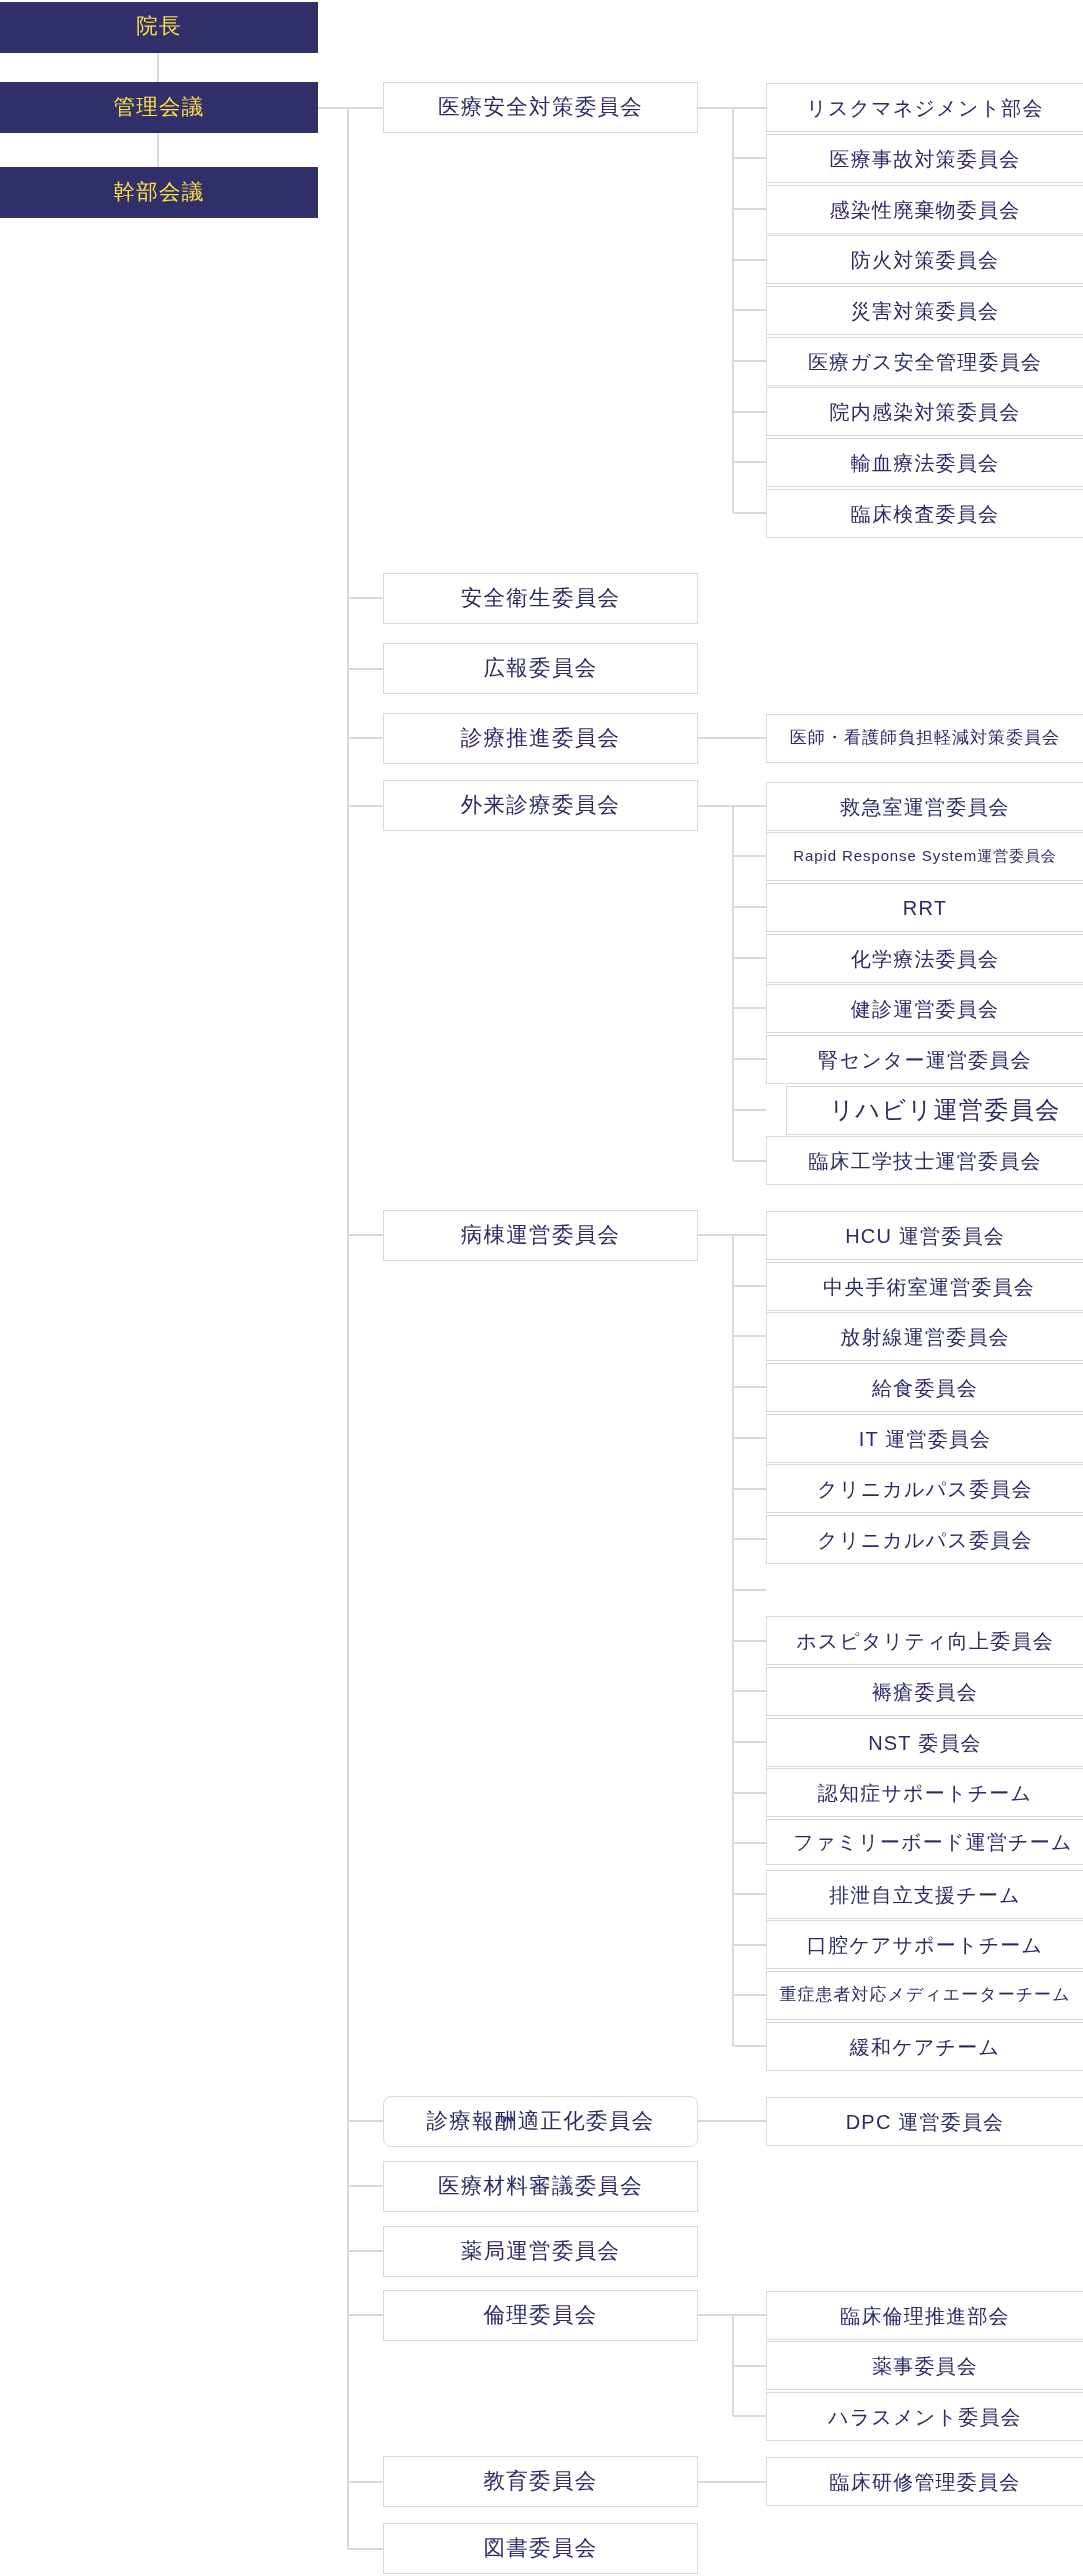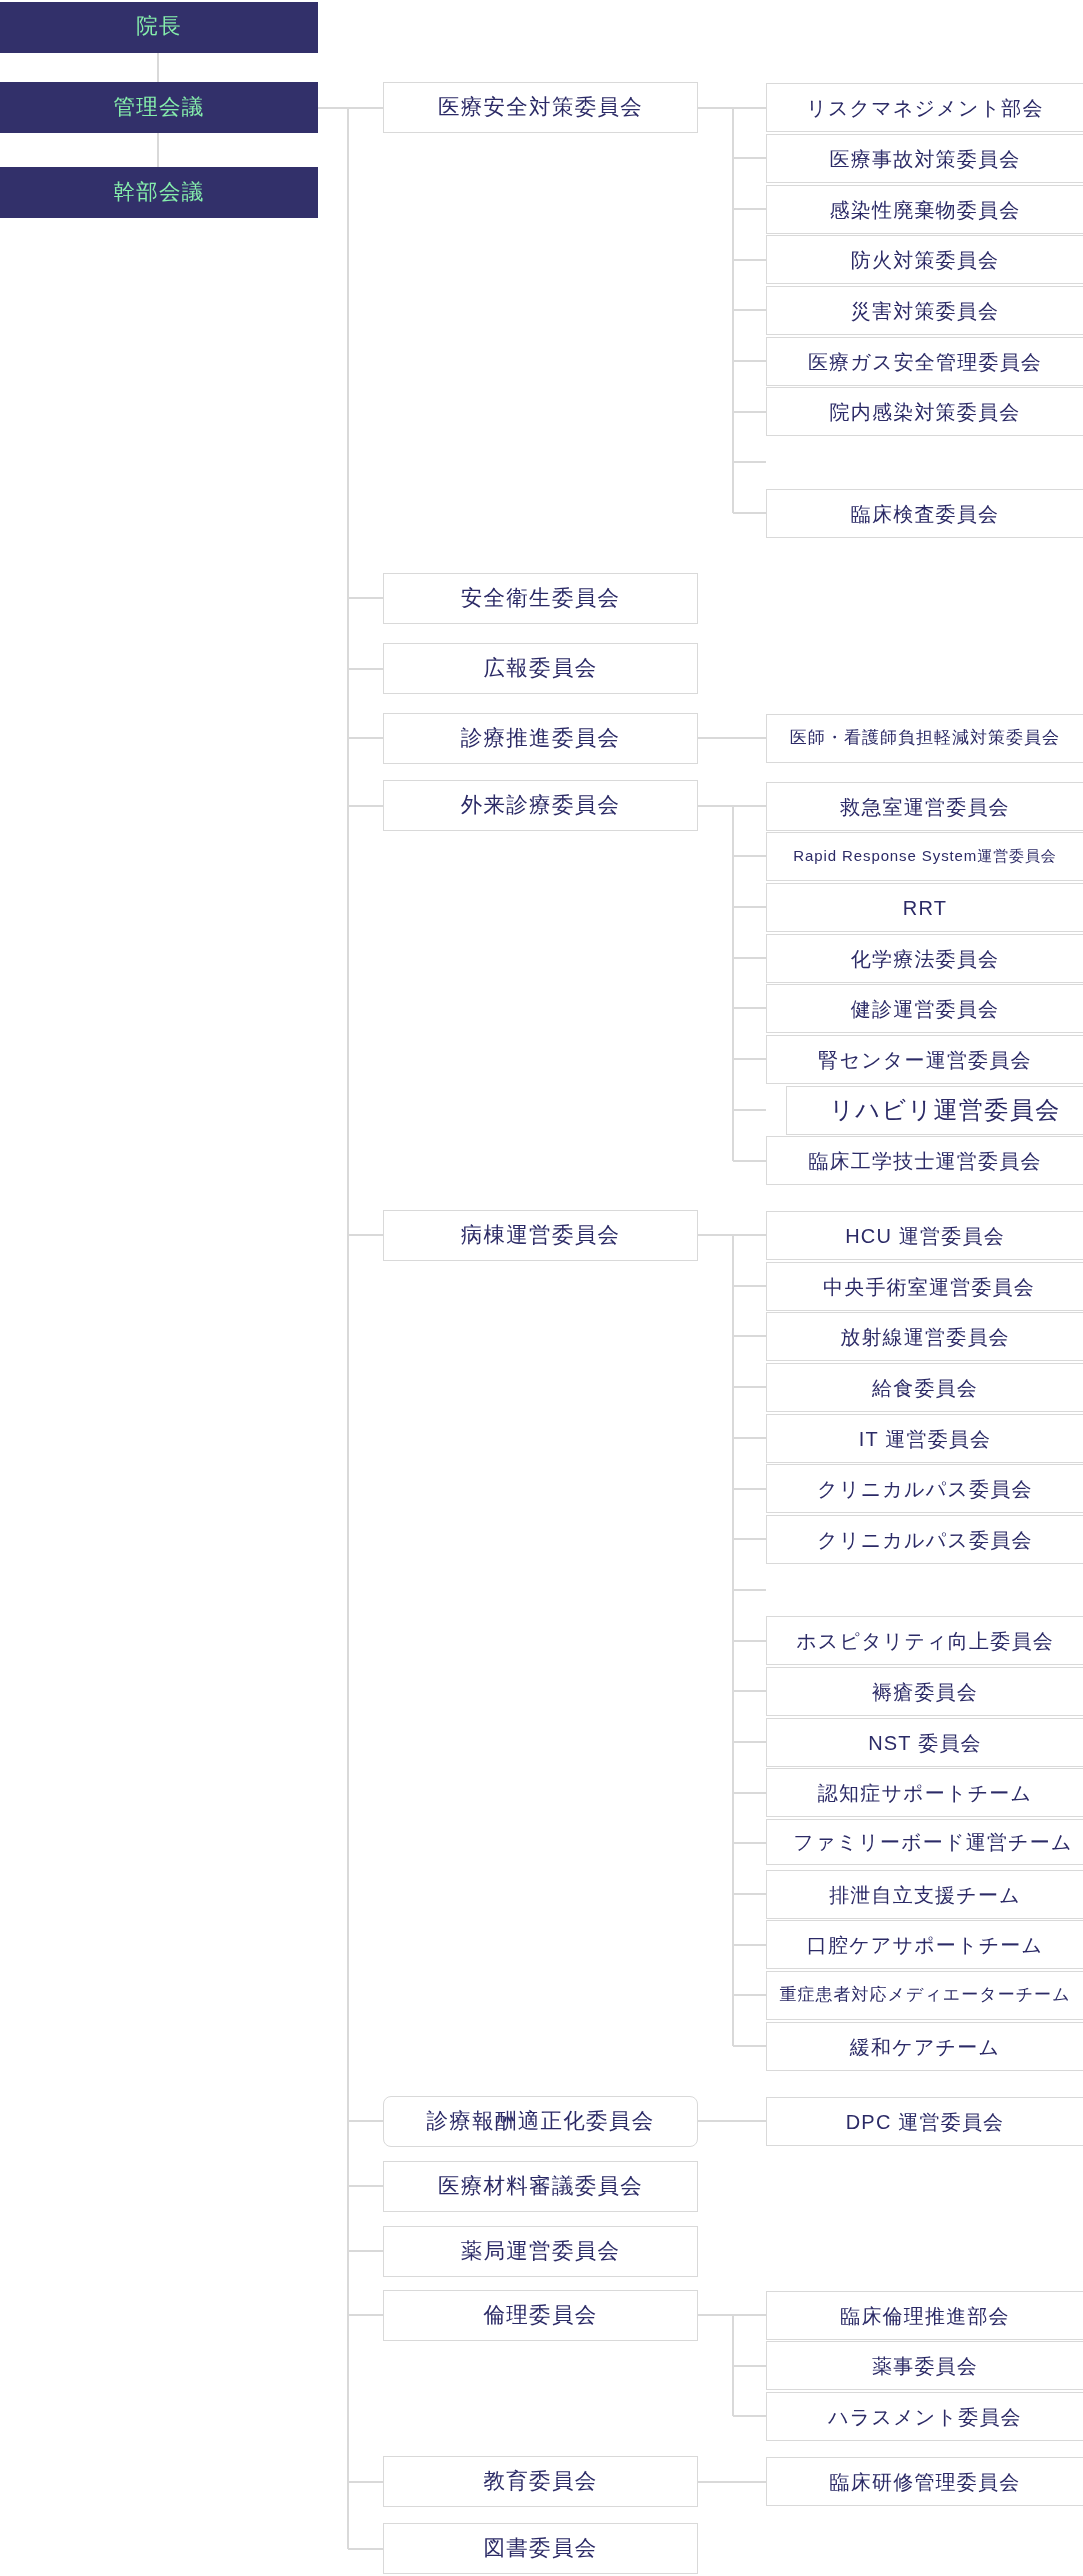--- a/index.html
+++ b/index.html
@@ -19,21 +19,21 @@
     border:1.6px solid var(--line,#d9d9d9);
     color:var(--ink,#2b2a66);
     font-weight:500;
     letter-spacing:0.06em;
     line-height:1.1;
     white-space:nowrap;
   }
   .navy{
     background:var(--navy,#32306a);
     border:none;
-    color:#86efac;
+    color:#fde047;
     font-weight:500;
   }
   .line{
     position:absolute;
     background:var(--line,#d9d9d9);
   }
 </style>
 </head>
 <body>
 
@@ -106,20 +106,21 @@
     <div class="box navy" style="left: 0px; top: 82px; width: 318px; height: 51px; font-size: 21.5px;">管理会議</div>
     <div class="box navy" style="left: 0px; top: 167px; width: 318px; height: 51px; font-size: 21.5px;">幹部会議</div>
     <div class="box l2" style="left: 383px; top: 82px; width: 315px; height: 51px; font-size: 21.5px;">医療安全対策委員会</div>
     <div class="box l3" style="left: 766px; top: 83px; width: 318px; height: 49px; font-size: 20px;">リスクマネジメント部会</div>
     <div class="box l3" style="left: 766px; top: 134px; width: 318px; height: 49px; font-size: 20px;">医療事故対策委員会</div>
     <div class="box l3" style="left: 766px; top: 185px; width: 318px; height: 49px; font-size: 20px;">感染性廃棄物委員会</div>
     <div class="box l3" style="left: 766px; top: 235px; width: 318px; height: 49px; font-size: 20px;">防火対策委員会</div>
     <div class="box l3" style="left: 766px; top: 286px; width: 318px; height: 49px; font-size: 20px;">災害対策委員会</div>
     <div class="box l3" style="left: 766px; top: 337px; width: 318px; height: 49px; font-size: 20px;">医療ガス安全管理委員会</div>
     <div class="box l3" style="left: 766px; top: 387px; width: 318px; height: 49px; font-size: 20px;">院内感染対策委員会</div>
+    <div class="box l3" style="left: 766px; top: 438px; width: 318px; height: 49px; font-size: 20px;">輸血療法委員会</div>
     <div class="box l3" style="left: 766px; top: 489px; width: 318px; height: 49px; font-size: 20px;">臨床検査委員会</div>
     <div class="box l2" style="left: 383px; top: 573px; width: 315px; height: 51px; font-size: 21.5px;">安全衛生委員会</div>
     <div class="box l2" style="left: 383px; top: 643px; width: 315px; height: 51px; font-size: 21.5px;">広報委員会</div>
     <div class="box l2" style="left: 383px; top: 713px; width: 315px; height: 51px; font-size: 21.5px;">診療推進委員会</div>
     <div class="box l3" style="left: 766px; top: 714px; width: 318px; height: 49px; font-size: 17px;">医師・看護師負担軽減対策委員会</div>
     <div class="box l2" style="left: 383px; top: 780px; width: 315px; height: 51px; font-size: 21.5px;">外来診療委員会</div>
     <div class="box l3" style="left: 766px; top: 782px; width: 318px; height: 49px; font-size: 20px;">救急室運営委員会</div>
     <div class="box l3" style="left: 766px; top: 832px; width: 318px; height: 49px; font-size: 15px;">Rapid Response System運営委員会</div>
     <div class="box l3" style="left: 766px; top: 883px; width: 318px; height: 49px; font-size: 20px;">RRT</div>
     <div class="box l3" style="left: 766px; top: 934px; width: 318px; height: 49px; font-size: 20px;">化学療法委員会</div>

